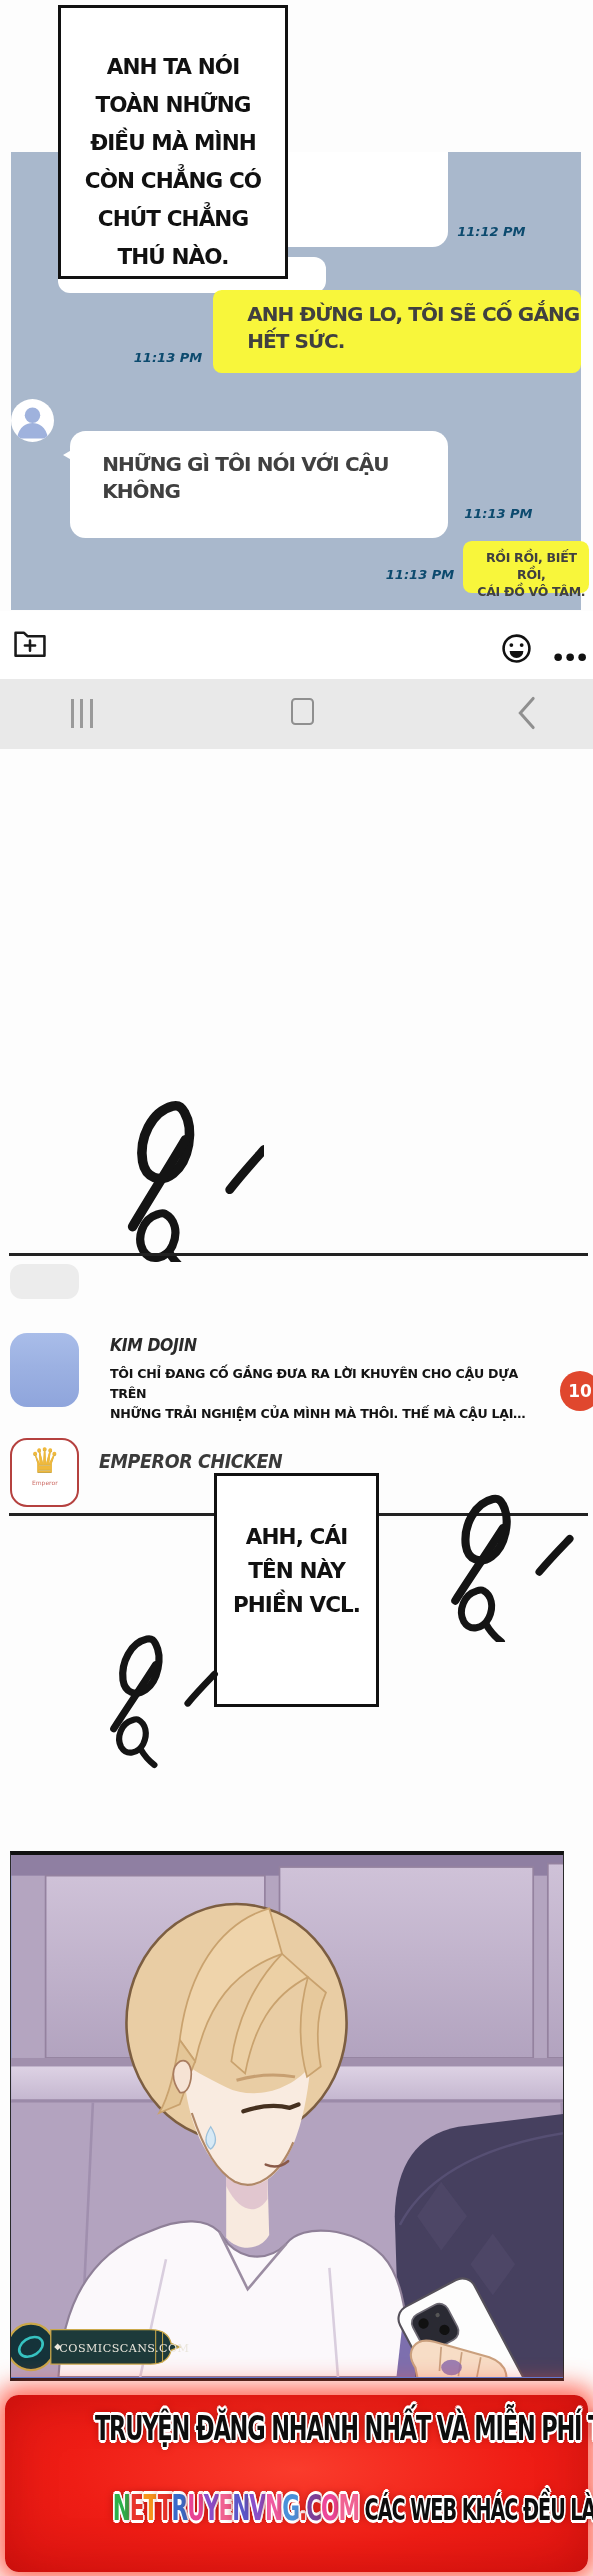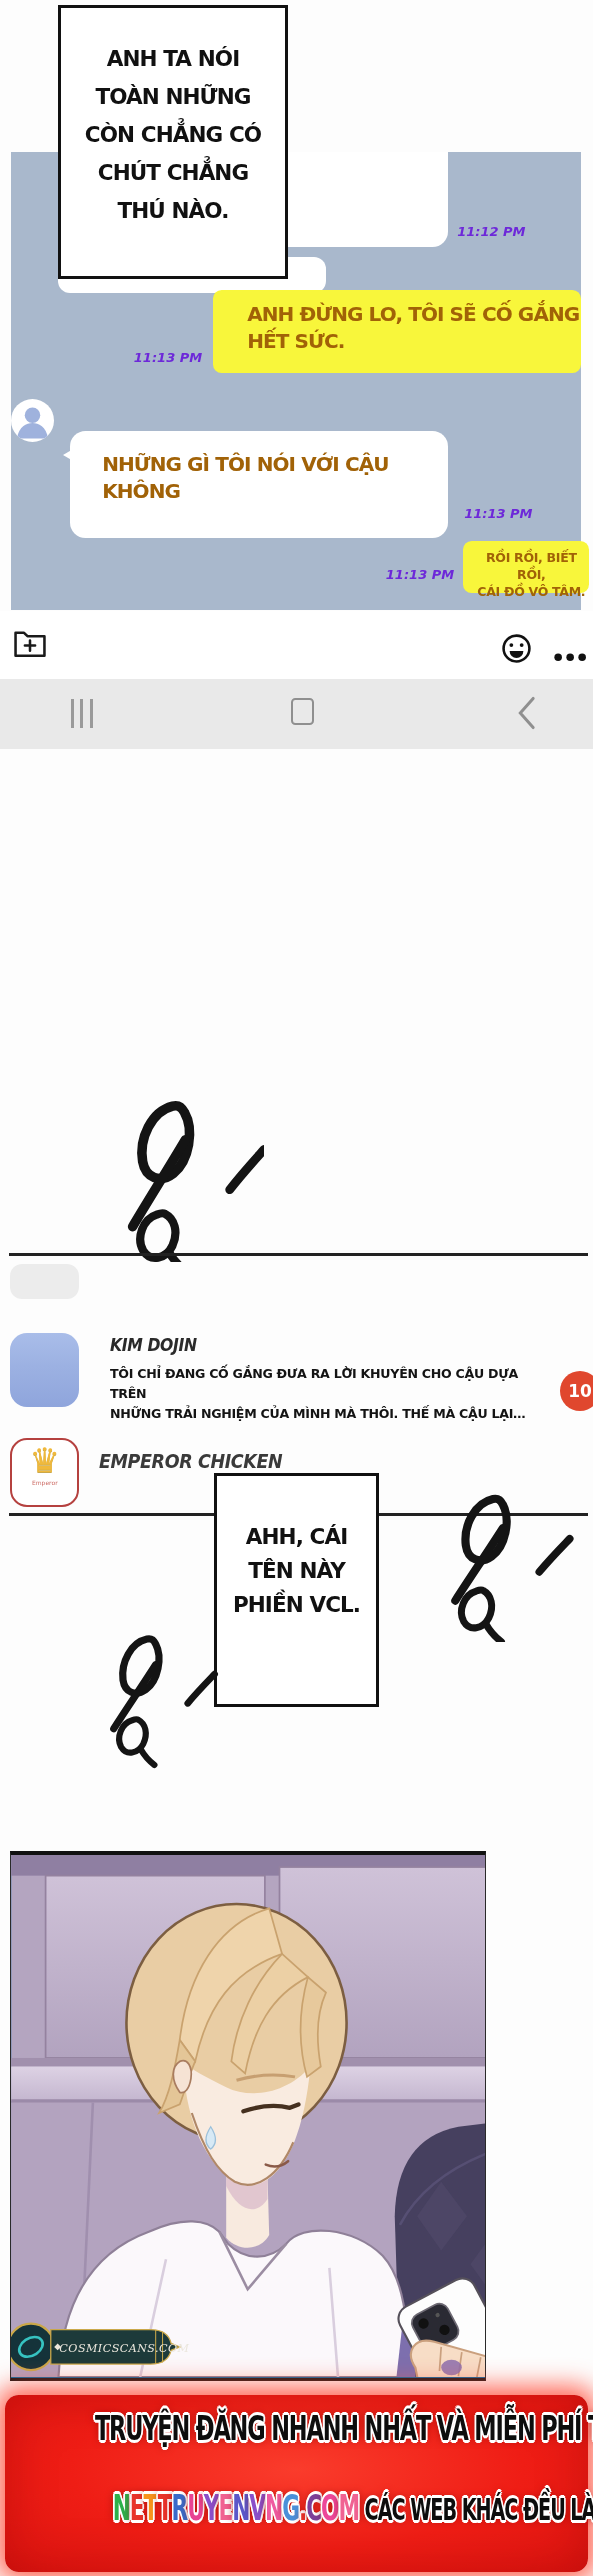--- a/index.html
+++ b/index.html
@@ -9,51 +9,51 @@
   
   .chat{left:11.2px;top:152px;width:570px;height:458px;background:#a9b8cc;}
   .bubble{background:#fff;}
   .in1{left:53px;top:0;width:384px;height:95px;border-radius:0 0 15.5px 15.5px;}
   .in-sliver{left:47px;top:105px;width:268px;height:36px;border-radius:12px;}
   .out{background:#f8f63b;border-radius:8.6px;}
   .out1{left:202px;top:138px;width:368px;height:83px;padding:11.2px 0 0 34px;box-sizing:border-box;}
   .in2{left:59px;top:279px;width:378px;height:107px;border-radius:15.5px;padding:20px 0 0 32px;box-sizing:border-box;}
   .in2tail{left:52px;top:296px;width:0;height:0;border-top:7.7px solid transparent;border-bottom:7.7px solid transparent;border-right:12px solid #fff;}
   .out2{left:452px;top:389px;width:126px;height:52px;padding:7.7px 0 0 10.3px;box-sizing:border-box;text-align:center;}
-  .msgtext{font-weight:700;color:#a16207;font-size:20px;line-height:27px;letter-spacing:-0.9px;}
+  .msgtext{font-weight:700;color:#404040;font-size:20px;line-height:27px;letter-spacing:-0.9px;}
   .msgtext.small{font-size:12.5px;line-height:17px;letter-spacing:-0.3px;}
-  .time{font-style:italic;font-weight:700;font-size:13px;color:#6d28d9;letter-spacing:0;}
+  .time{font-style:italic;font-weight:700;font-size:13px;color:#0c4a6e;letter-spacing:0;}
   .avatar{left:0px;top:247px;width:43px;height:43px;border-radius:50%;background:#fff;overflow:hidden;}
   
   .sbox{background:#fff;border:3.4px solid #111;box-sizing:border-box;text-align:center;
         font-weight:700;color:#111;}
-  .sbox1{left:58px;top:5.2px;width:230px;height:274px;font-size:21.5px;line-height:38px;padding-top:32px;letter-spacing:-0.9px;}
+  .sbox1{left:58px;top:5.2px;width:230px;height:274px;font-size:21.5px;line-height:38px;padding-top:40px;letter-spacing:-0.9px;}
   .sbox2{left:214px;top:1473px;width:165px;height:234px;font-size:21.5px;line-height:34px;padding-top:44px;letter-spacing:-0.9px;}
   
   .inputbar{left:0;top:611px;width:593px;height:68px;background:#fff;}
   .navbar{left:0;top:679px;width:593px;height:70px;background:#e9e9e9;}
   .navline{width:2.6px;height:29px;background:#9a9a9a;display:inline-block;margin-right:6.9px;}
   .navsq{left:291px;top:698px;width:23px;height:27px;border:2.6px solid #8f8f8f;border-radius:4.3px;box-sizing:border-box;}
   
   .hr{height:2.6px;background:#222;}
   
   .toast{left:10.3px;top:1264px;width:69px;height:35px;border-radius:12px;background:#ececec;}
   .nicon{width:69px;height:74px;border-radius:17px;box-sizing:border-box;}
   .kimicon{left:10.3px;top:1333px;background:linear-gradient(#a9bde9 0%,#9cb1e2 45%,#8fa5dc 100%);}
   .crownicon{left:10.3px;top:1438px;height:69px;background:#fff;border:2.6px solid #b5413f;text-align:center;overflow:hidden;}
   .crown{font-size:34px;line-height:40px;color:#f0b93c;text-shadow:0 0.9px 0 #caa84a;}
   .crownsub{font-size:6px;color:#c0473f;line-height:6px;opacity:.8;}
   .nname{font-style:italic;font-weight:700;font-size:17px;color:#2a2a2a;letter-spacing:-0.4px;transform:scaleX(.92);transform-origin:left;}
   .nbody{font-weight:700;font-size:13px;color:#141414;letter-spacing:-0.3px;line-height:20px;transform:scaleX(.97);transform-origin:left;}
   .badge{left:560px;top:1371px;width:40px;height:40px;border-radius:50%;background:#e0472e;color:#fff;
          font-weight:700;font-size:17px;text-align:center;line-height:40px;}
   
-  .panel{left:9.5px;top:1851px;width:476px;height:530px;box-sizing:border-box;
+  .panel{left:9.5px;top:1851px;width:554px;height:530px;box-sizing:border-box;
          border-top:4.3px solid #111;border-bottom:3.4px solid #111;border-left:1.7px solid #2a2a2a;border-right:1.7px solid #2a2a2a;
-         background:#0369a1;overflow:hidden;font-style:italic;}
+         background:#3b82f6;overflow:hidden;}
   
   .footer-red{left:5.2px;top:2395px;width:583px;height:177px;border-radius:13.8px;
       background:radial-gradient(ellipse at 50% 42%,#fa3c2c 0%,#ef1d15 55%,#de1410 100%);
       box-shadow:0 0 24px 8.6px rgba(255,80,60,.85), inset 0 0 52px rgba(130,0,0,.30);}
   .fline{left:0;width:593px;text-align:center;font-weight:700;color:#0d0d0d;white-space:nowrap;}
   .fline1{top:2409px;font-size:33px;letter-spacing:-1.7px;transform:scaleX(.68);transform-origin:center;
       text-shadow:-1.7px -1.7px 0 #fff,1.7px -1.7px 0 #fff,-1.7px 1.7px 0 #fff,1.7px 1.7px 0 #fff,0 -2.6px 0 #fff,0 2.6px 0 #fff,-2.6px 0 0 #fff,2.6px 0 0 #fff,0 0 10.3px #8e0b06;}
   .fline2{top:2488px;font-size:31px;letter-spacing:-1.7px;transform:scaleX(.62);transform-origin:center;
       text-shadow:-1.7px -1.7px 0 #fff,1.7px -1.7px 0 #fff,-1.7px 1.7px 0 #fff,1.7px 1.7px 0 #fff,0 -2.6px 0 #fff,0 2.6px 0 #fff,-2.6px 0 0 #fff,2.6px 0 0 #fff,0 0 10.3px #8e0b06;}
   .fline2 .site{font-size:35px;}
@@ -89,20 +89,21 @@
     <div class="abs out out2">
       <div class="msgtext small">RỒI RỒI, BIẾT RỒI,</div>
       <div class="msgtext small">CÁI ĐỒ VÔ TÂM.</div>
     </div>
     <div class="abs time" style="left:366px;top:415px;width:77px;text-align:right;">11:13 PM</div>
   </div>
 
   <div class="abs sbox sbox1">
     <div>ANH TA NÓI</div>
     <div>TOÀN NHỮNG</div>
+    <div>ĐIỀU MÀ MÌNH</div>
     <div>CÒN CHẲNG CÓ</div>
     <div>CHÚT CHẲNG</div>
     <div>THÚ NÀO.</div>
   </div>
 
   <div class="abs inputbar">
     <svg class="abs" style="left:12px;top:14.6px;" width="36" height="34" viewBox="0 0 42 40">
       <path d="M4,8 L14,8 L18,12 L38,12 L38,35 L4,35 Z" fill="none" stroke="#1a1a1a" stroke-width="3" stroke-linejoin="round"></path>
       <path d="M21,17 L21,29 M15,23 L27,23" stroke="#1a1a1a" stroke-width="3" stroke-linecap="round"></path>
     </svg>

